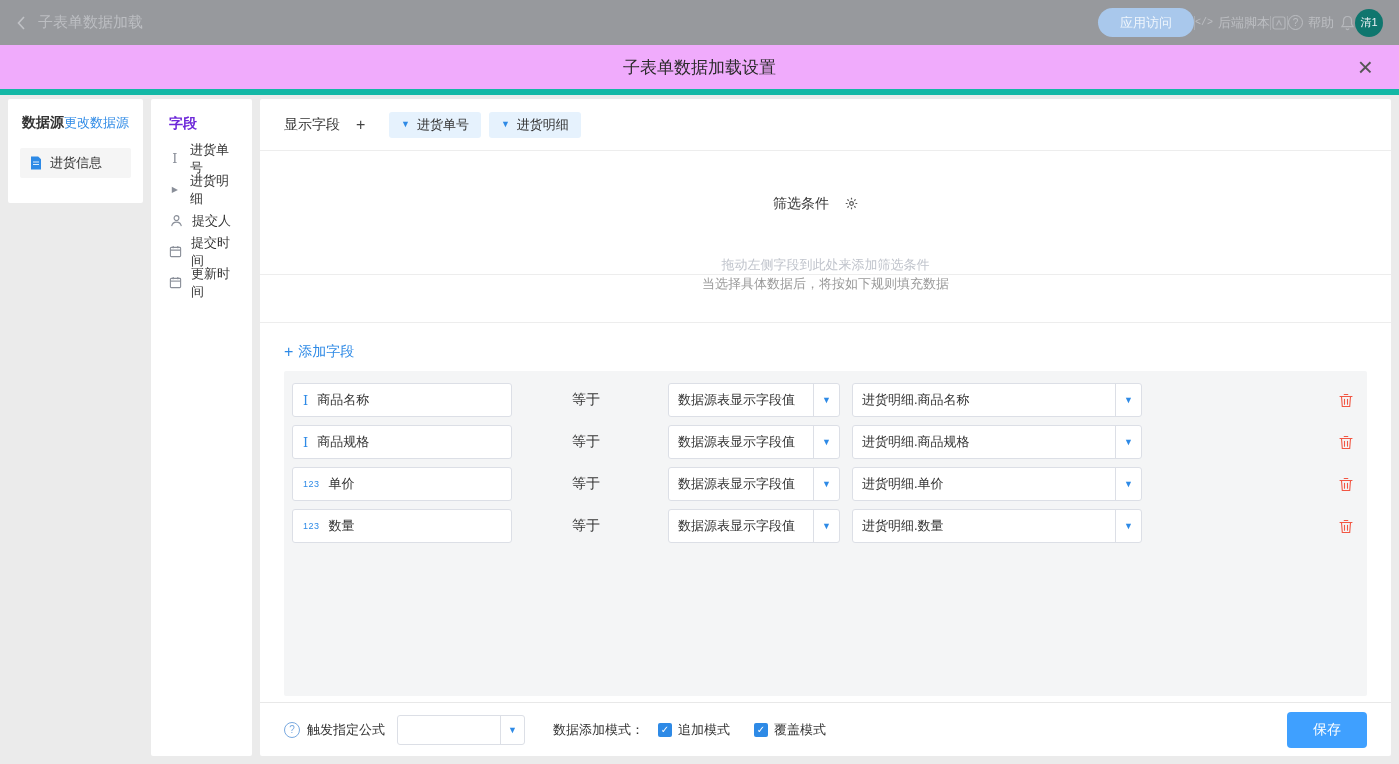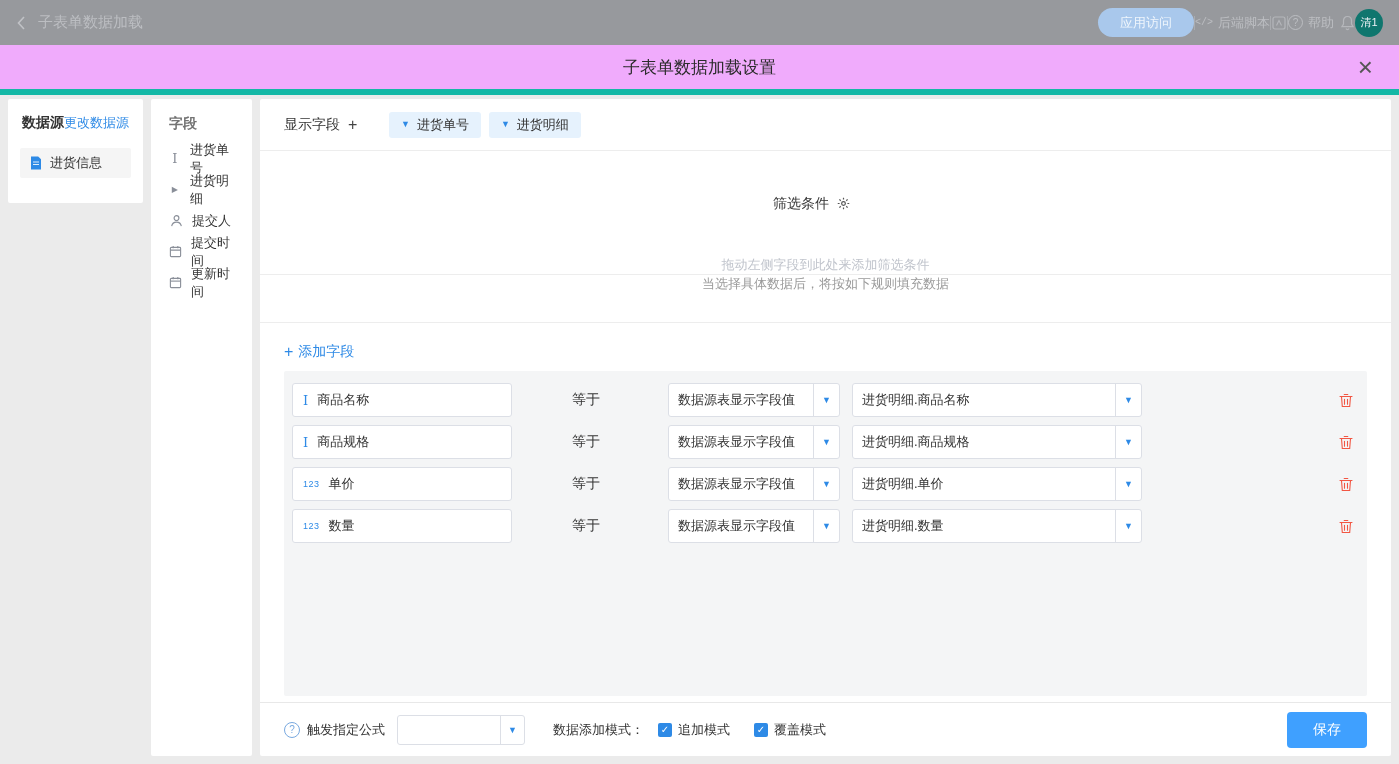--- a/index.html
+++ b/index.html
@@ -33,31 +33,31 @@
   
   .ds-card { height:104px; }
   .ds-head { display:flex; align-items:center; justify-content:space-between; padding:15px 14px 10px; }
   .ds-title { font-size:14px; font-weight:bold; color:#333; }
   .ds-link { font-size:13px; color:#2e8ae6; cursor:pointer; }
   .ds-item { margin:6px 12px 0; height:30px; background:#f5f5f5; border-radius:2px; display:flex; align-items:center; gap:8px; padding:0 10px; font-size:13px; color:#333; cursor:pointer; }
   .ds-item .ico { color:#2e8ae6; display:flex; }
 
   
   .fields-card { flex:1; overflow:hidden; }
-  .flds-head { padding:16px 18px 10px; font-size:14px; font-weight:bold; color:#737373; }
+  .flds-head { padding:16px 18px 10px; font-size:14px; font-weight:bold; color:#6d28d9; }
   .fld-item { height:31px; display:flex; align-items:center; gap:9px; padding:0 18px; font-size:13px; color:#333; cursor:grab; }
   .fld-item .ico { width:14px; color:#8a8f99; display:flex; align-items:center; justify-content:center; }
   .ico-I { font-family:"DejaVu Serif","Liberation Serif",serif; font-size:13px; }
   .ico-tri { font-size:8px; }
 
   
   .main-card { flex:1; background:#fff; border-radius:2px; display:flex; flex-direction:column; overflow:hidden; }
   .cfg-row { display:flex; align-items:center; min-height:52px; padding:0 24px; border-bottom:1px solid #ededed; flex:0 0 auto; }
   .cfg-row.short { min-height:48px;flex-direction:column; }
-  .cfg-label { width:105px; flex:0 0 105px; font-size:14px; color:#333; display:flex; align-items:center; gap:8px; }
+  .cfg-label { width:105px; flex:0 0 105px; font-size:14px; color:#333; display:flex; align-items:center; gap:16px; }
   .plus-sm { color:#444; font-size:16px; cursor:pointer; line-height:1; }
   .gear { display:flex; cursor:pointer; }
   .chips { display:flex; gap:8px; }
   .chip { background:#e6f2fd; border-radius:3px; height:26px; display:flex; align-items:center; gap:7px; padding:0 12px; font-size:13px; color:#333; cursor:pointer; }
   .caret { color:#2e8ae6; font-size:9px; line-height:1; }
   .placeholder { color:#c0c4cc; font-size:13px; }
   .hint-row { color:#999; font-size:13px; }
 
   .main-area { flex:1; display:flex; flex-direction:column; padding:10px 24px 6px; overflow:hidden; }
   .add-field { color:#2e8ae6; font-size:14px; display:inline-flex; align-items:center; gap:5px; margin:10px 0 10px; cursor:pointer; align-self:flex-start; }

